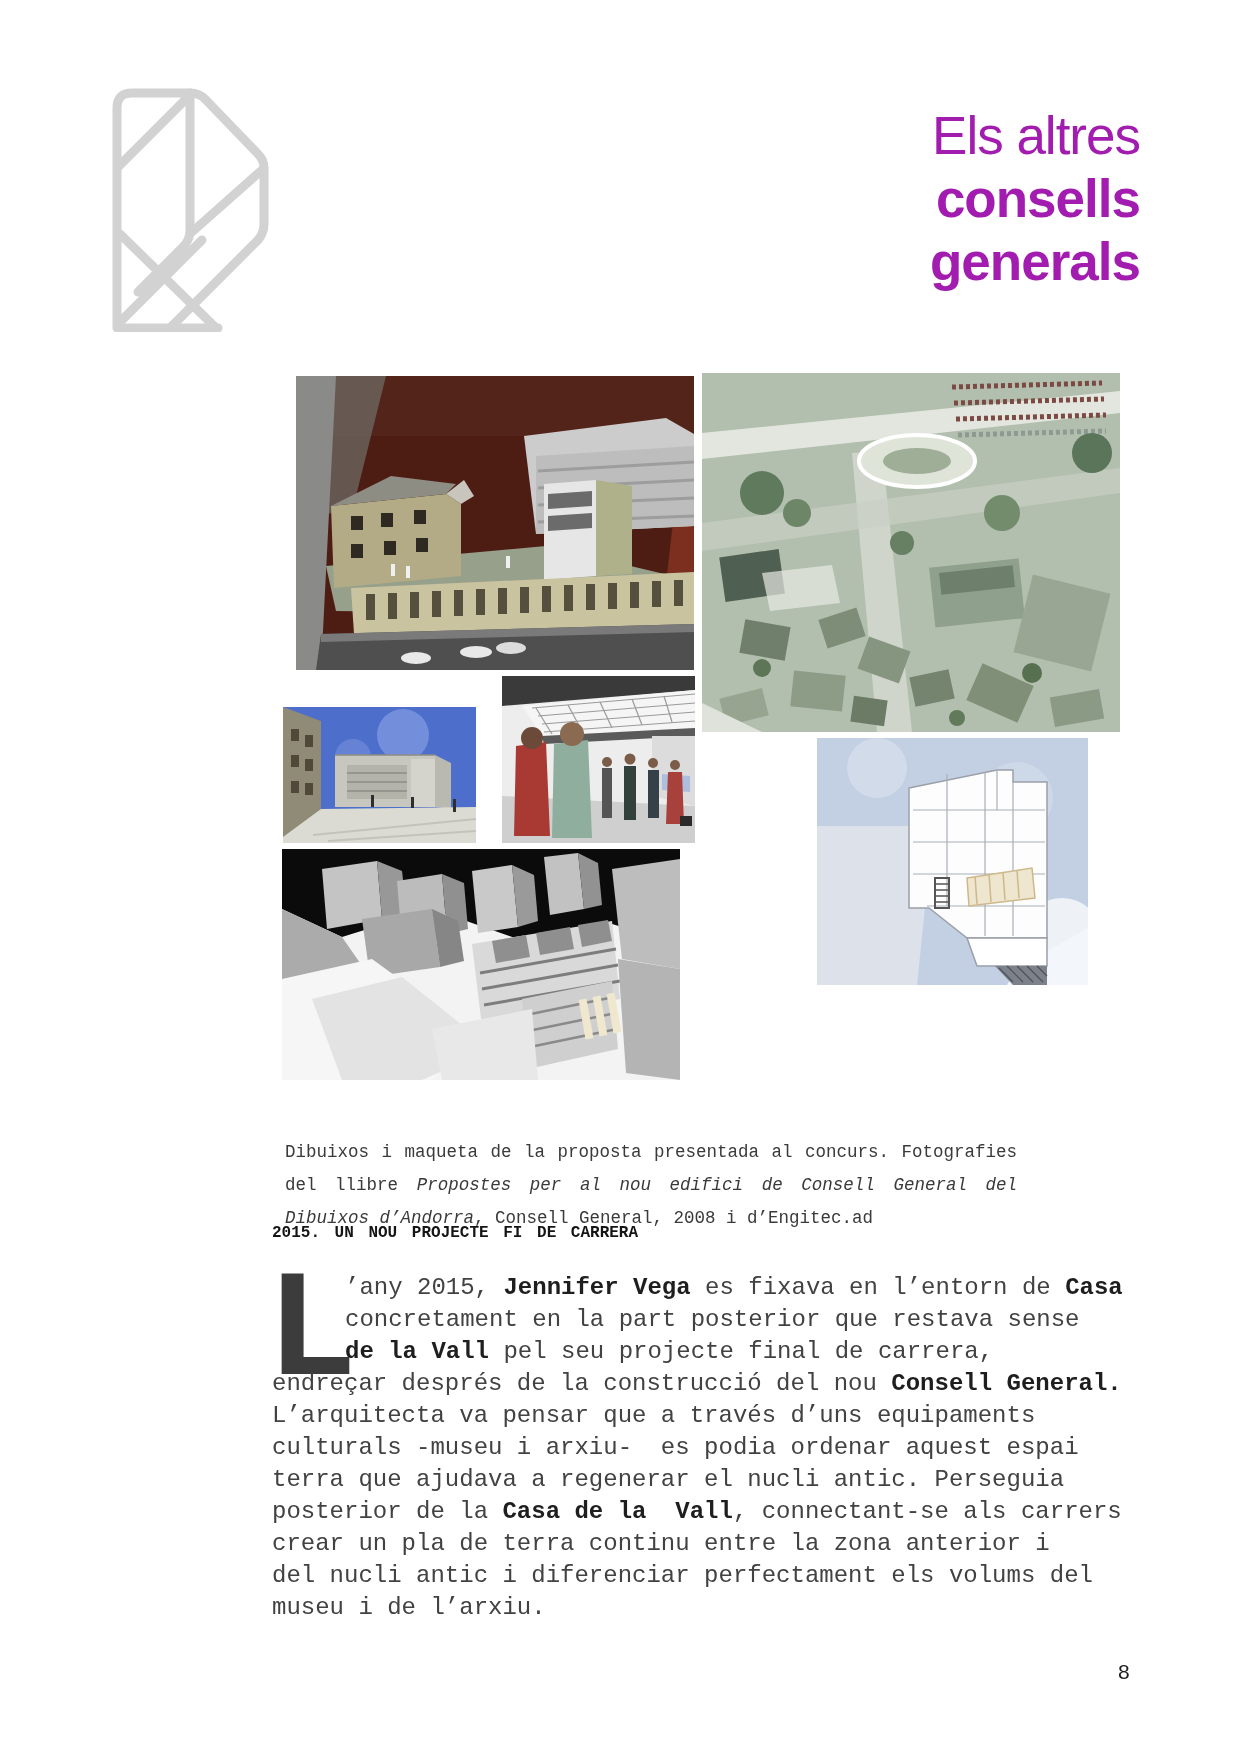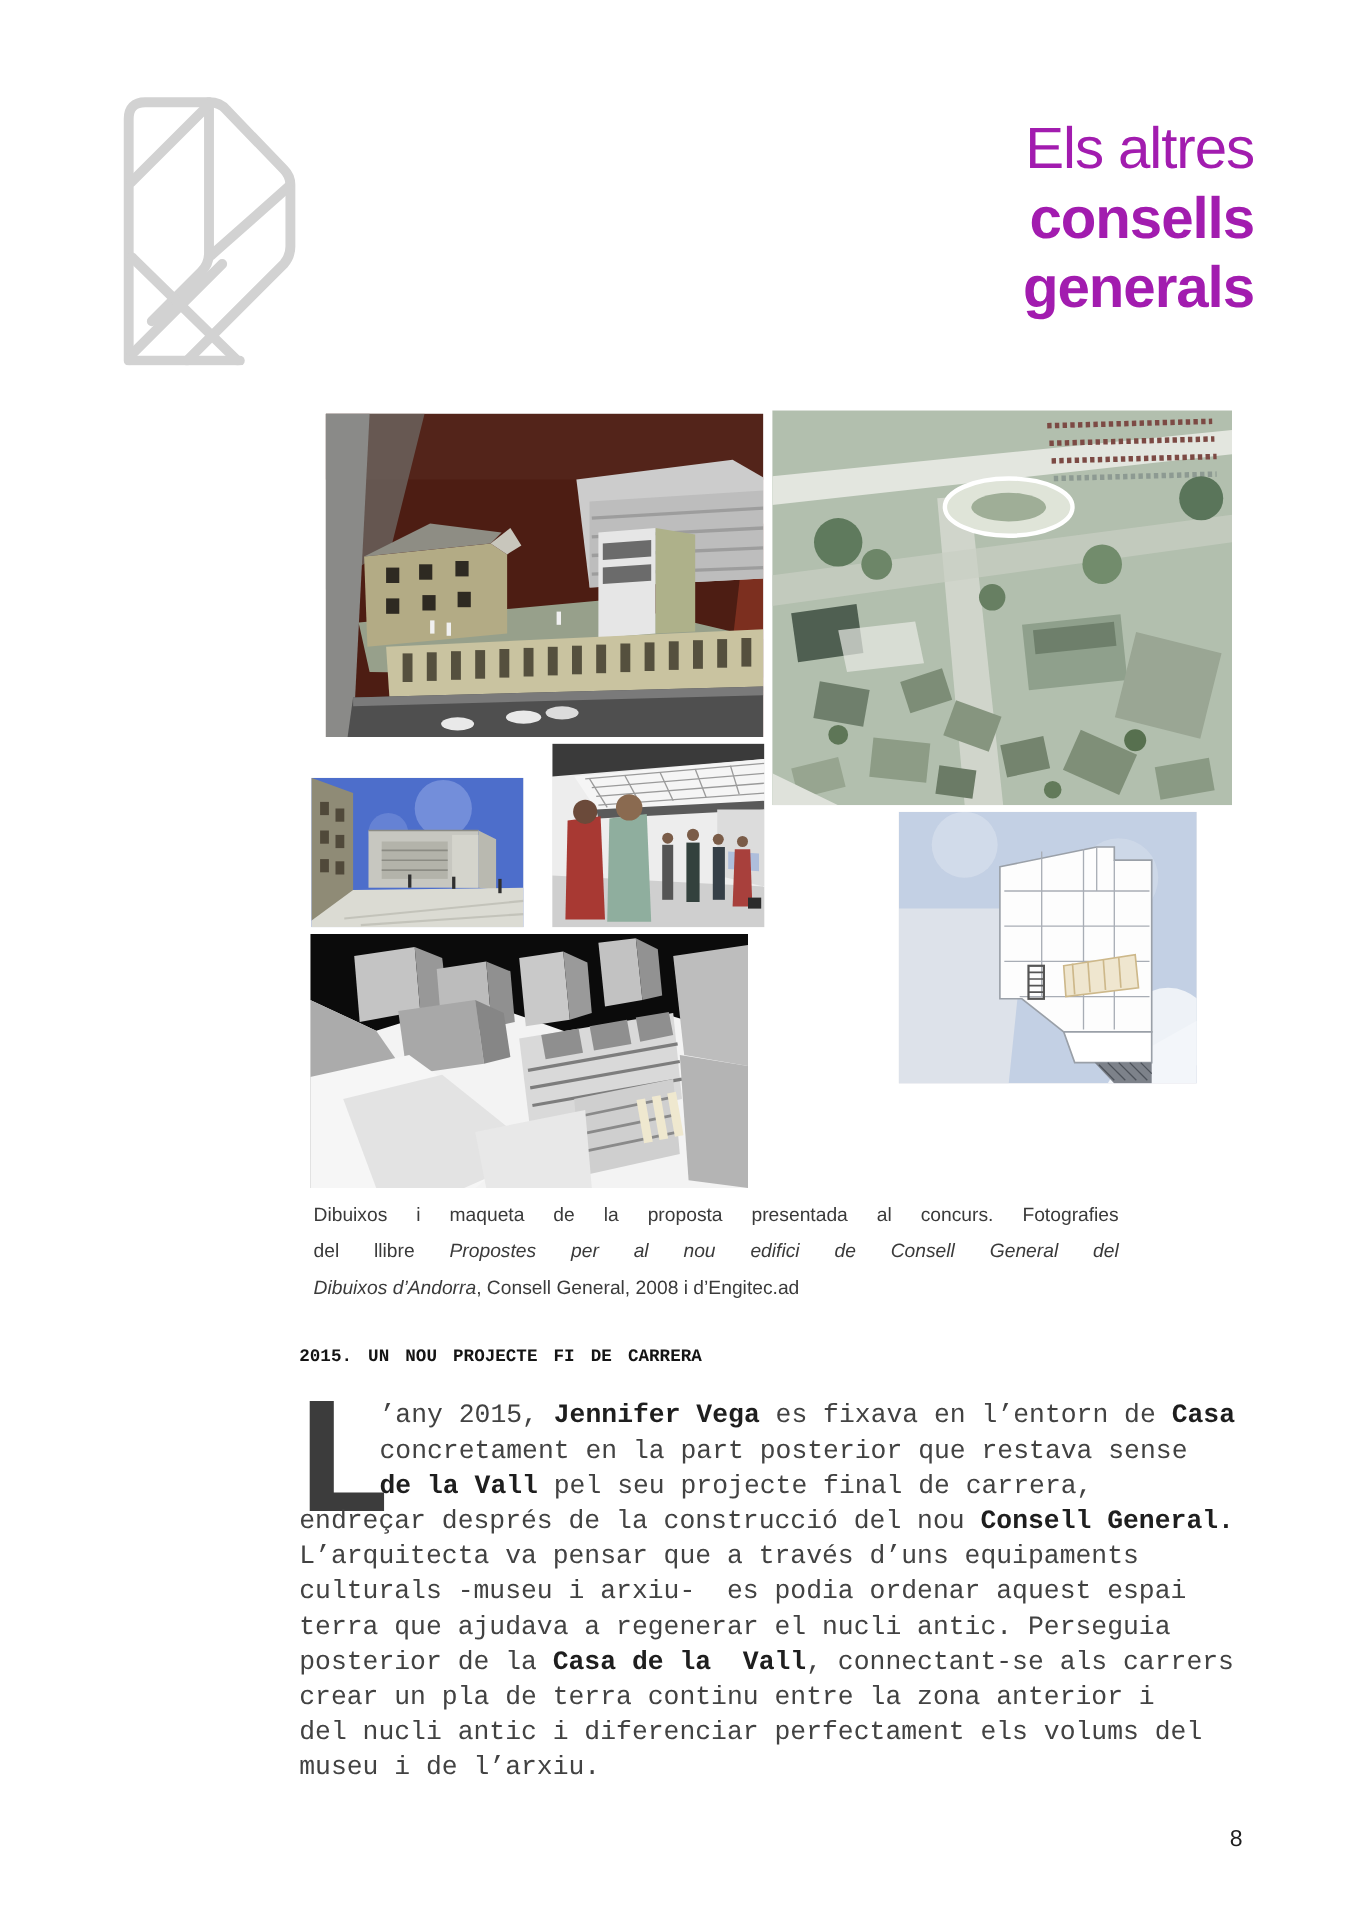--- a/index.html
+++ b/index.html
@@ -21,22 +21,22 @@
   .fig{position:absolute;overflow:hidden;background:#eee;}
   .fig svg{display:block;width:100%;height:100%;}
   .fig-model{left:296px;top:376px;width:398px;height:294px;}
   .fig-aerial{left:702px;top:373px;width:418px;height:359px;}
   .fig-street{left:283px;top:707px;width:193px;height:136px;}
   .fig-atrium{left:502px;top:676px;width:193px;height:167px;}
   .fig-massing{left:282px;top:849px;width:398px;height:231px;}
   .fig-section{left:817px;top:738px;width:271px;height:247px;}
 
   
-  .caption{left:285px;top:1088px;width:732px;
-           font-family:Liberation Sans, sans-serif;
+  .caption{left:285px;top:1136px;width:732px;
+           font-family:Liberation Mono, monospace;
            font-size:17.5px;line-height:33px;color:#3a3a3a;}
   .caption .tline{white-space:pre-wrap;}
   .caption .tline:nth-child(-n+2){text-align:justify;text-align-last:justify;}
   .caption .it{font-style:italic;}
 
   
   .section-heading{left:272px;top:1224px;width:872px;text-align:left;
                    font-family:"Liberation Mono","DejaVu Sans Mono",monospace;
                    font-weight:700;font-size:16px;color:#141414;word-spacing:5px;}
 

